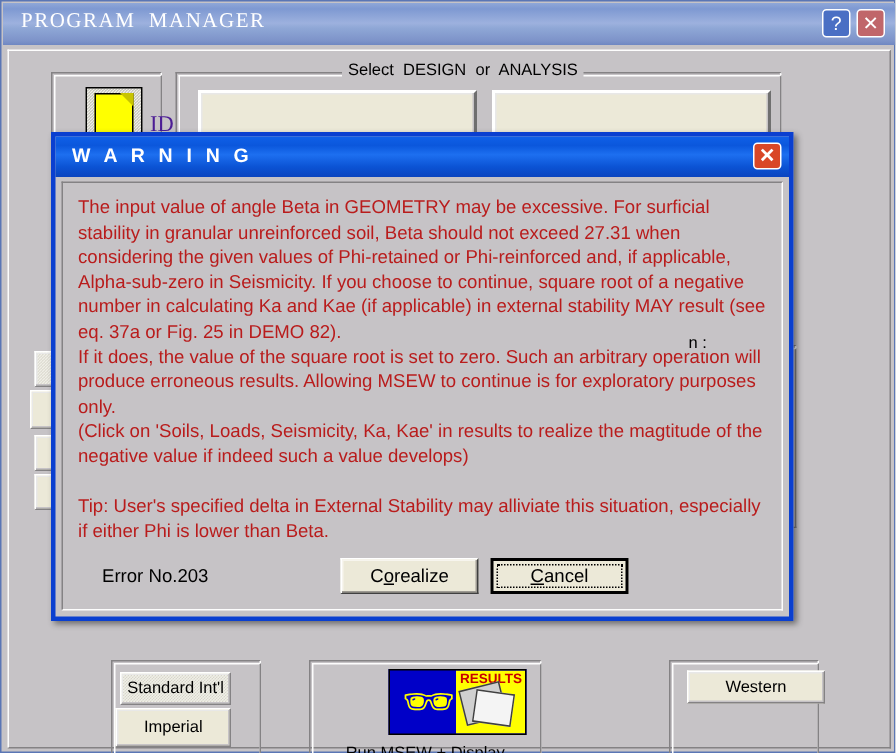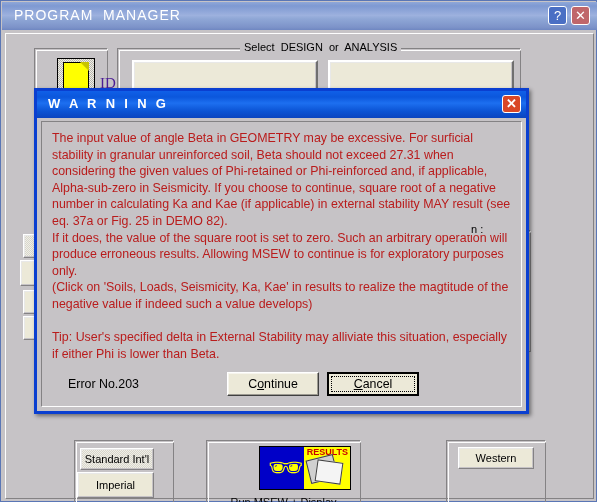--- a/index.html
+++ b/index.html
@@ -35,21 +35,21 @@
     background: linear-gradient(to bottom,
         #8fa7d8 0%, #7e99d2 14%, #9db1de 48%, #8fa7d6 60%, #7d93c9 90%, #6f87c2 100%);
     box-sizing: border-box;
   }
   #pm-title {
     position: absolute;
     left: 12px; top: 5px;
     font-size: 14px;
     letter-spacing: 1px;
     color: #ffffff;
-    font-family: Liberation Sans, sans-serif;
+    font-family: Liberation Serif, serif;
     white-space: pre;
   }
   .pm-sysbtn {
     position: absolute;
     top: 4px;
     width: 19px; height: 19px;
     border: 1px solid #ffffff;
     border-radius: 3px;
     box-sizing: border-box;
     font-size: 13px;
@@ -93,21 +93,20 @@
   }
   .grp-label {
     position: absolute;
     top: -8px;
     background: #c6c3c6;
     padding: 0 4px;
     font-size: 11px;
     color: #000000;
     white-space: pre;
     z-index: 2;
-    margin-left: 12px;
   }
 
   
   .btn95 {
     position: absolute;
     background: #ece9d8;
     border: 1px solid;
     border-color: #ffffff #848284 #848284 #ffffff;
     box-shadow: inset -1px -1px 0 #c6c3c6, inset 1px 1px 0 #e8e8e8;
     box-sizing: border-box;
@@ -382,21 +381,21 @@
       <div id="results-icon" style="left:253px; top:412px;">
         <div class="yellow-half"></div>
         <div class="results-word">RESULTS</div>
         <div class="runner">🕶</div>
         <div class="papers"></div>
         <div class="papers2"></div>
       </div>
       <div style="position:absolute; left:205px; top:462px; width:145px; text-align:center; font-size:11px; color:#000;">Run MSEW + Display Results</div>
 
       <div class="grp" style="left:440px; top:406px; width:100px; height:72px;"></div>
-      <div class="btn95" style="left:452px; top:413px; width:76px; height:22px;">Western</div>
+      <div class="btn95" style="left:452px; top:413px; width:92px; height:22px;">Western</div>
 
       <div class="grp" style="left:111px; top:316px; width:330px; height:44px;"></div>
 
     </div>
   </div>
 
   <div id="warn-dialog">
     <div id="warn-titlebar">
       <div id="warn-title">W A R N I N G</div>
       <div id="warn-close">✕</div>
@@ -405,21 +404,21 @@
       <div id="warn-text">The input value of angle Beta in GEOMETRY may be excessive. For surficial stability in granular unreinforced soil, Beta should not exceed 27.31 when considering the given values of Phi-retained or Phi-reinforced and, if applicable, Alpha-sub-zero in Seismicity. If you choose to continue, square root of a negative number in calculating Ka and Kae (if applicable) in external stability MAY result (see eq. 37a or Fig. 25 in DEMO 82).
 If it does, the value of the square root is set to zero. Such an arbitrary operation will produce erroneous results. Allowing MSEW to continue is for exploratory purposes only.
 (Click on 'Soils, Loads, Seismicity, Ka, Kae' in results to realize  the magtitude of the negative value if indeed such a value develops)
 
 Tip: User's specified delta in External Stability may alliviate this situation, especially if either Phi is lower than Beta.</div>
       <div id="warn-error-no">Error No.203</div>
 
       <div class="dlg-btn" id="btn-continue">
         <span>C</span>
           <span class="u">o</span>
-          <span>ntinue</span>
+          <span>realize</span>
       </div>
 
       <div class="dlg-btn" id="btn-cancel">
         <span class="inner">
             <span class="u">C</span>
             <span>ancel</span>
           </span>
       </div>
     </div>
   </div>

